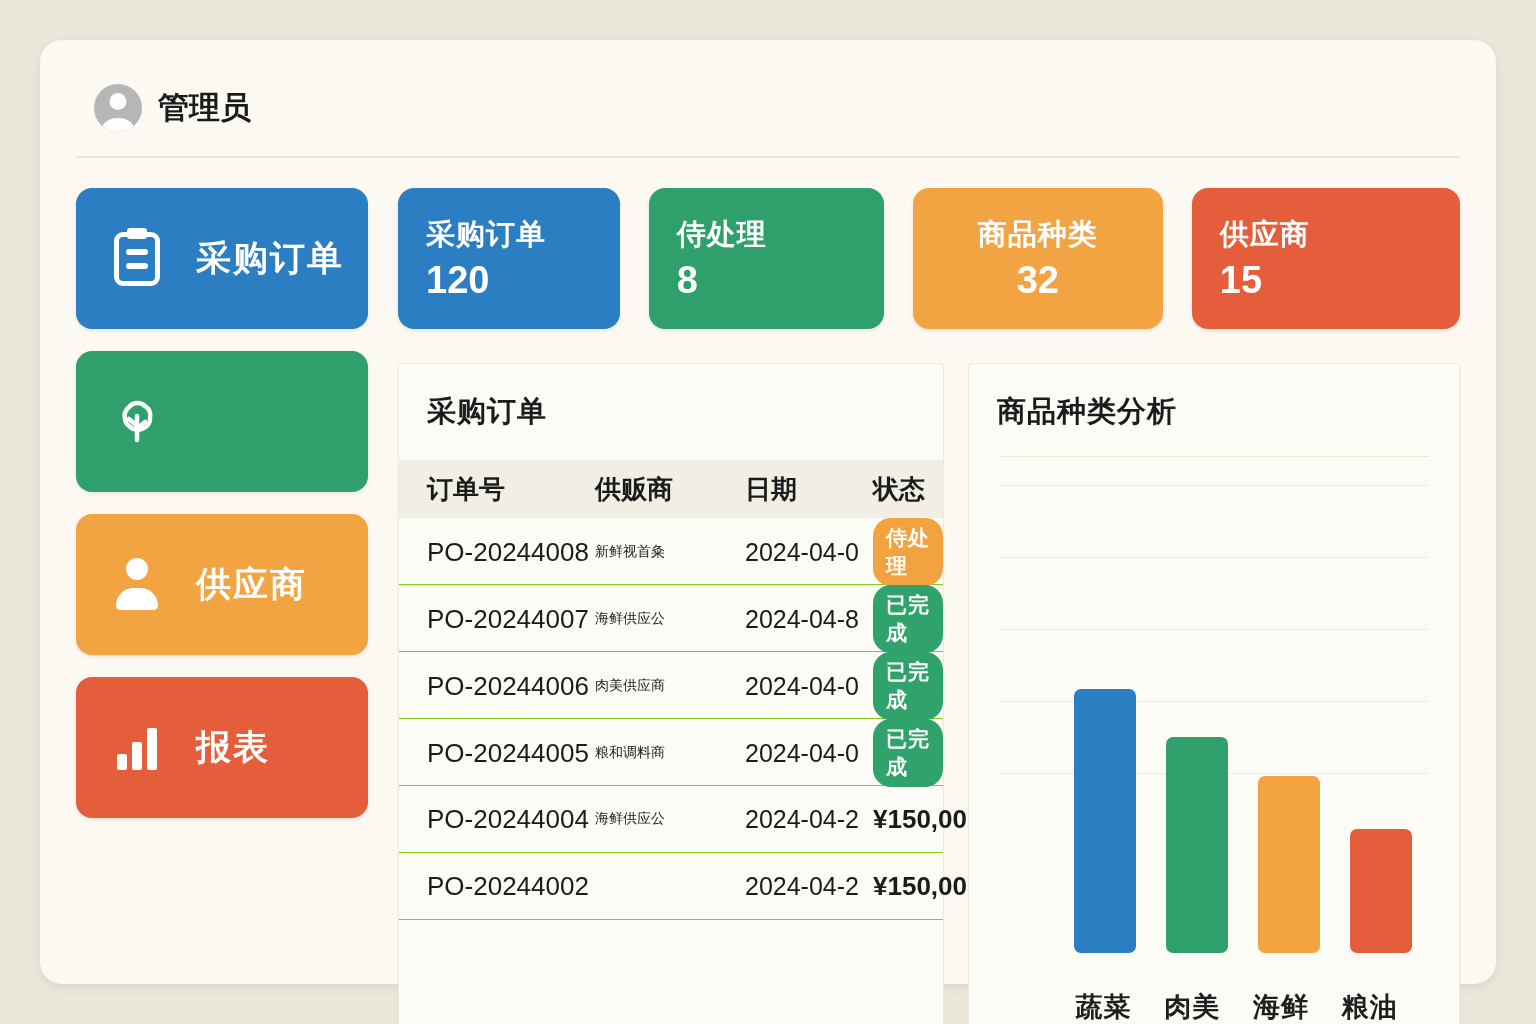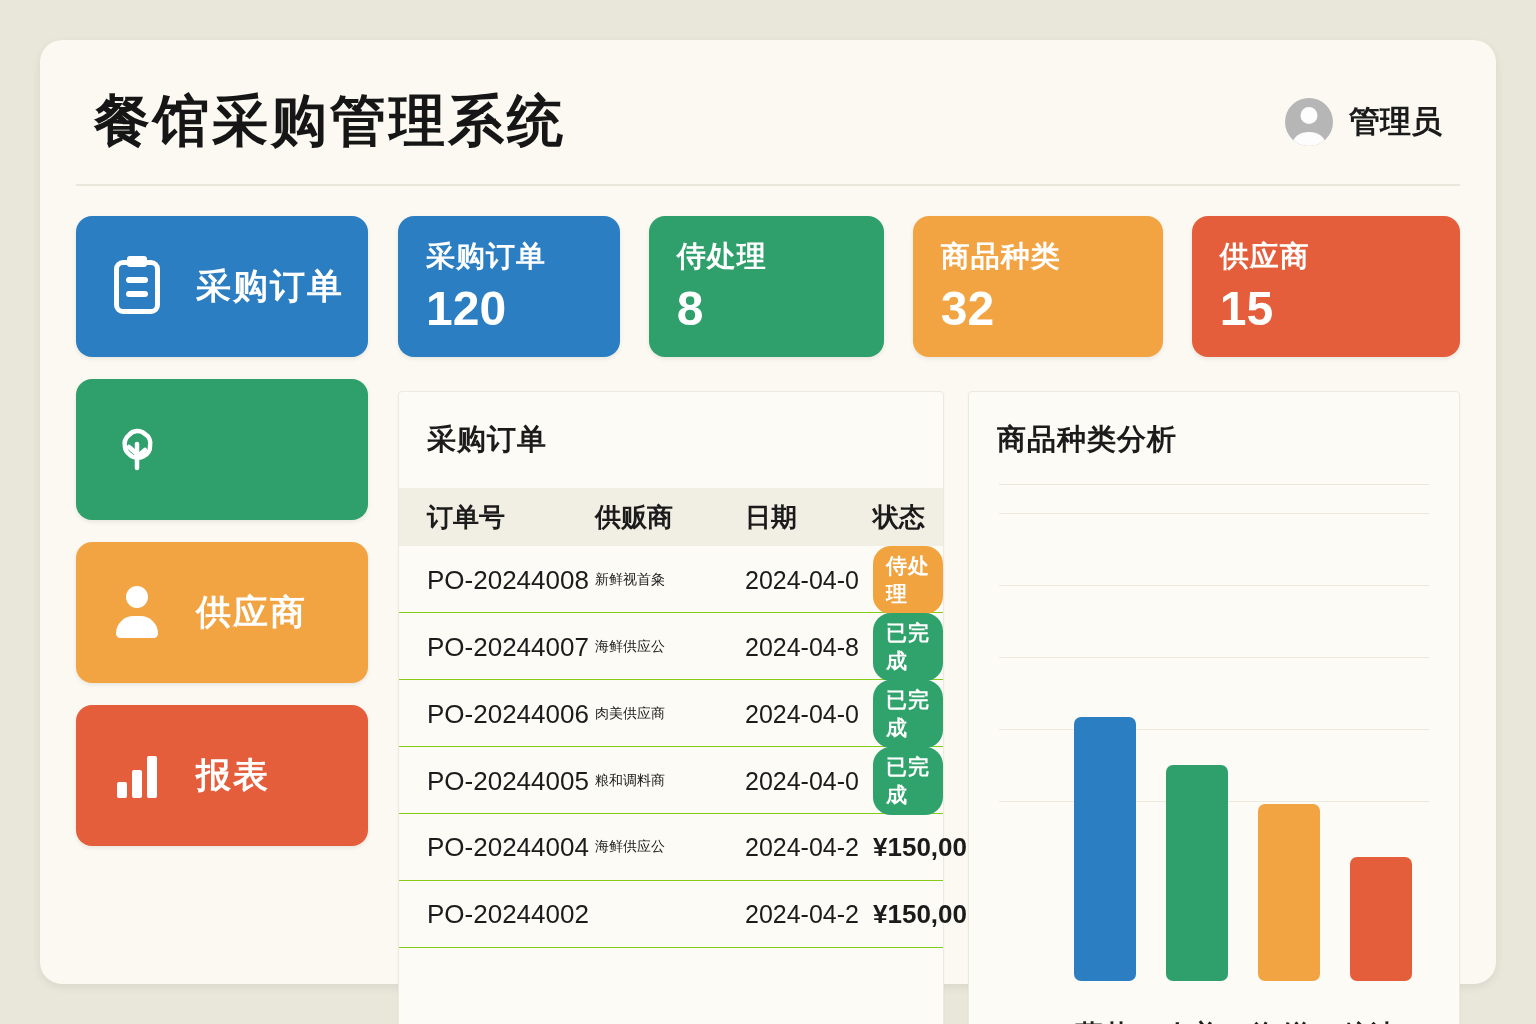--- a/index.html
+++ b/index.html
@@ -53,22 +53,22 @@
   .bars-icon .b1 { height:16px; } .bars-icon .b2 { height:28px; } .bars-icon .b3 { height:42px; }
 
   .right-col { flex:1; display:flex; flex-direction:column; }
   .stats-row { display:flex; gap:29px; height:141px; flex:none; }
   .stat-card {
     border-radius:16px; color:#fff; padding:22px 28px;
     display:flex; flex-direction:column; justify-content:center; gap:4px;
     box-shadow:0 2px 4px rgba(0,0,0,0.08);
   }
   .stat-card .s-label { font-size:29px; font-weight:700; letter-spacing:1px; }
-  .stat-card .s-value { font-size:48px; font-weight:700; }
-  .sc1 { flex:1.00; } .sc2 { flex:1.08; } .sc3 { flex:1.17; } .sc4 { flex:1.28; }
+  .stat-card .s-value { font-size:38px; font-weight:700; }
+  .sc1 { flex:1.00; } .sc2 { flex:1.08; } .sc3 { flex:1.17;text-align:center; } .sc4 { flex:1.28; }
 
   .panels { display:flex; gap:24px; margin-top:34px; flex:1; }
   .panel { background:#fdfbf5; border:1px solid #eceade; box-shadow:0 1px 3px rgba(0,0,0,0.04); }
   .orders-panel { width:546px; flex:none; border-radius:4px; display:flex; flex-direction:column; }
   .panel-title { font-size:29px; font-weight:700; letter-spacing:1px; padding:28px 0 0 28px; }
   .orders-head {
     margin-top:28px; background:#f1eee3; display:grid;
     grid-template-columns:168px 150px 128px 1fr; align-items:center;
     height:58px; padding:0 0 0 28px; font-size:26px; font-weight:700;
   }
@@ -94,21 +94,20 @@
   .bar { width:62px; border-radius:7px; }
   .x-labels { position:absolute; left:75px; right:30px; bottom:58px; display:flex; gap:30px; }
   .x-label { width:62px; text-align:center; font-size:27px; font-weight:600; color:#1e1e1e; letter-spacing:1px; }
 </style>
 </head>
 <body>
 
 <div class="app-card">
 
   <div class="hdr">
-    <h1>餐馆采购管理系统</h1>
     <div class="user">
       <div class="avatar">
         <div class="head"></div>
           <div class="shoulders"></div>
       </div>
       <span class="user-name">管理员</span>
     </div>
   </div>
   <div class="hdr-divider"></div>
 

